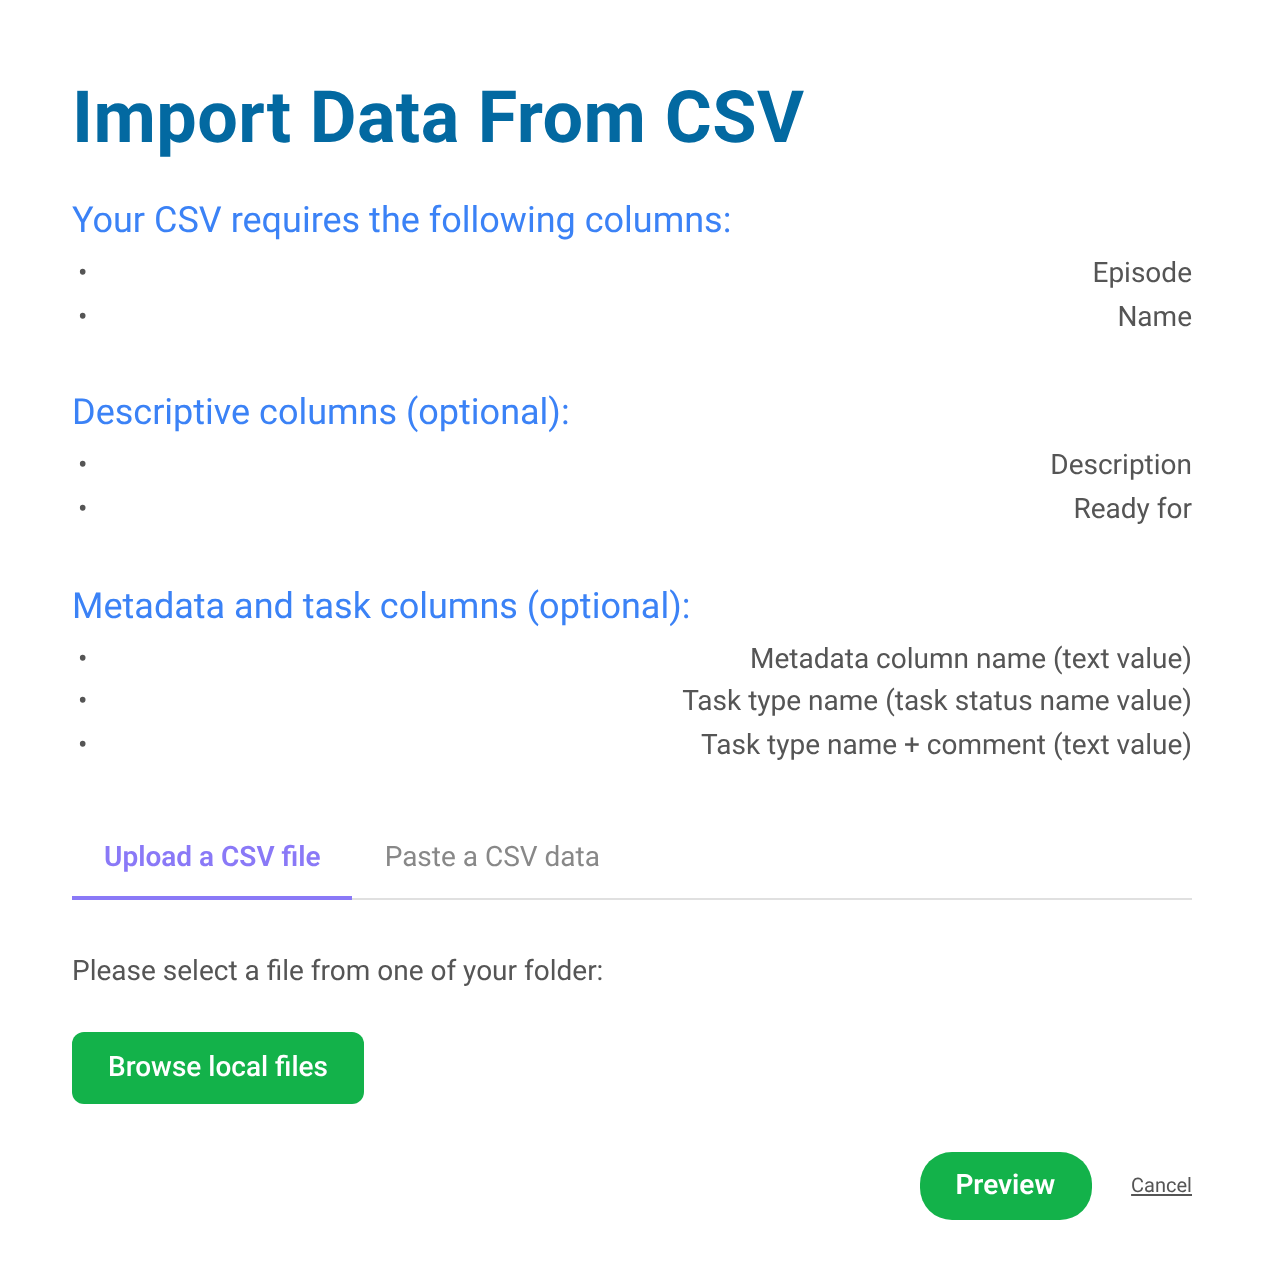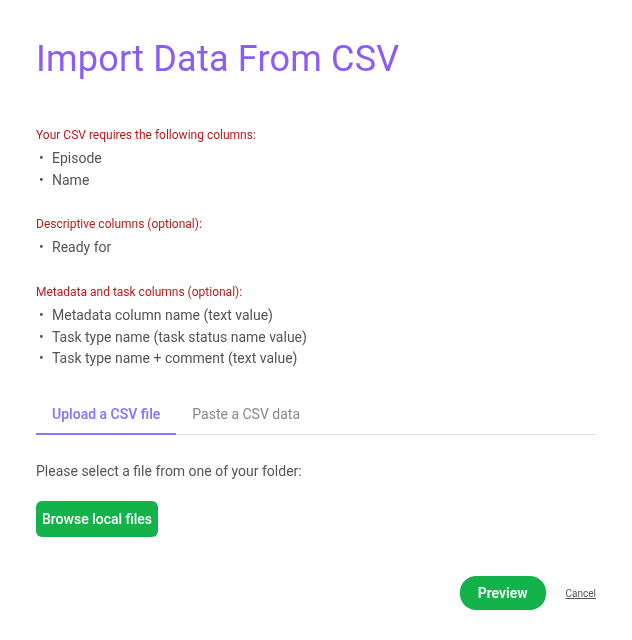--- a/index.html
+++ b/index.html
@@ -11,34 +11,35 @@
       font-family: -apple-system, BlinkMacSystemFont, "Segoe UI", Roboto, Helvetica, Arial, sans-serif;
       background: #fff;
       color: #555;
       width: 632px;
       height: 640px;
       padding: 38px 36px 0 36px;
       position: relative;
     }
     h1.title {
       font-size: 36px;
-      font-weight: 400;
-      color: #8b5cf6;
+      font-weight: 700;
+      color: #0369a1;
       letter-spacing: 0.2px;
-      margin-bottom: 48px;
+      margin-bottom: 20px;
     }
     .section-label {
-      font-size: 12px;
-      color: #b91c1c;
+      font-size: 18px;
+      color: #3b82f6;
       margin-bottom: 6px;
     }
     ul.req-list {
       list-style: none;
       margin-bottom: 26px;
       padding-left: 0;
+      text-align: right;
     }
     ul.req-list li {
       font-size: 14px;
       color: #555;
       line-height: 1.55;
       position: relative;
       padding-left: 16px;
     }
     ul.req-list li::before {
       content: "•";
@@ -86,21 +87,21 @@
       border: none;
       border-radius: 6px;
       cursor: pointer;
       font-family: inherit;
     }
     .btn-green {
       background: #13b24a;
       color: #fff;
       font-size: 14px;
       font-weight: 500;
-      padding: 10px 6px;
+      padding: 10px 18px;
     }
     .footer {
       position: absolute;
       bottom: 30px;
       right: 36px;
       display: flex;
       align-items: center;
       gap: 20px;
     }
     .btn-preview {
@@ -129,20 +130,21 @@
   <p class="section-label">Your CSV requires the following columns:</p>
   <ul class="req-list">
     <li>Episode</li>
     <li>Name</li>
   </ul>
 </div>
 
 <div>
   <p class="section-label">Descriptive columns (optional):</p>
   <ul class="req-list">
+    <li>Description</li>
     <li>Ready for</li>
   </ul>
 </div>
 
 <div>
   <p class="section-label">Metadata and task columns (optional):</p>
   <ul class="req-list">
     <li>Metadata column name (text value)</li>
     <li>Task type name (task status name value)</li>
     <li>Task type name + comment (text value)</li>

